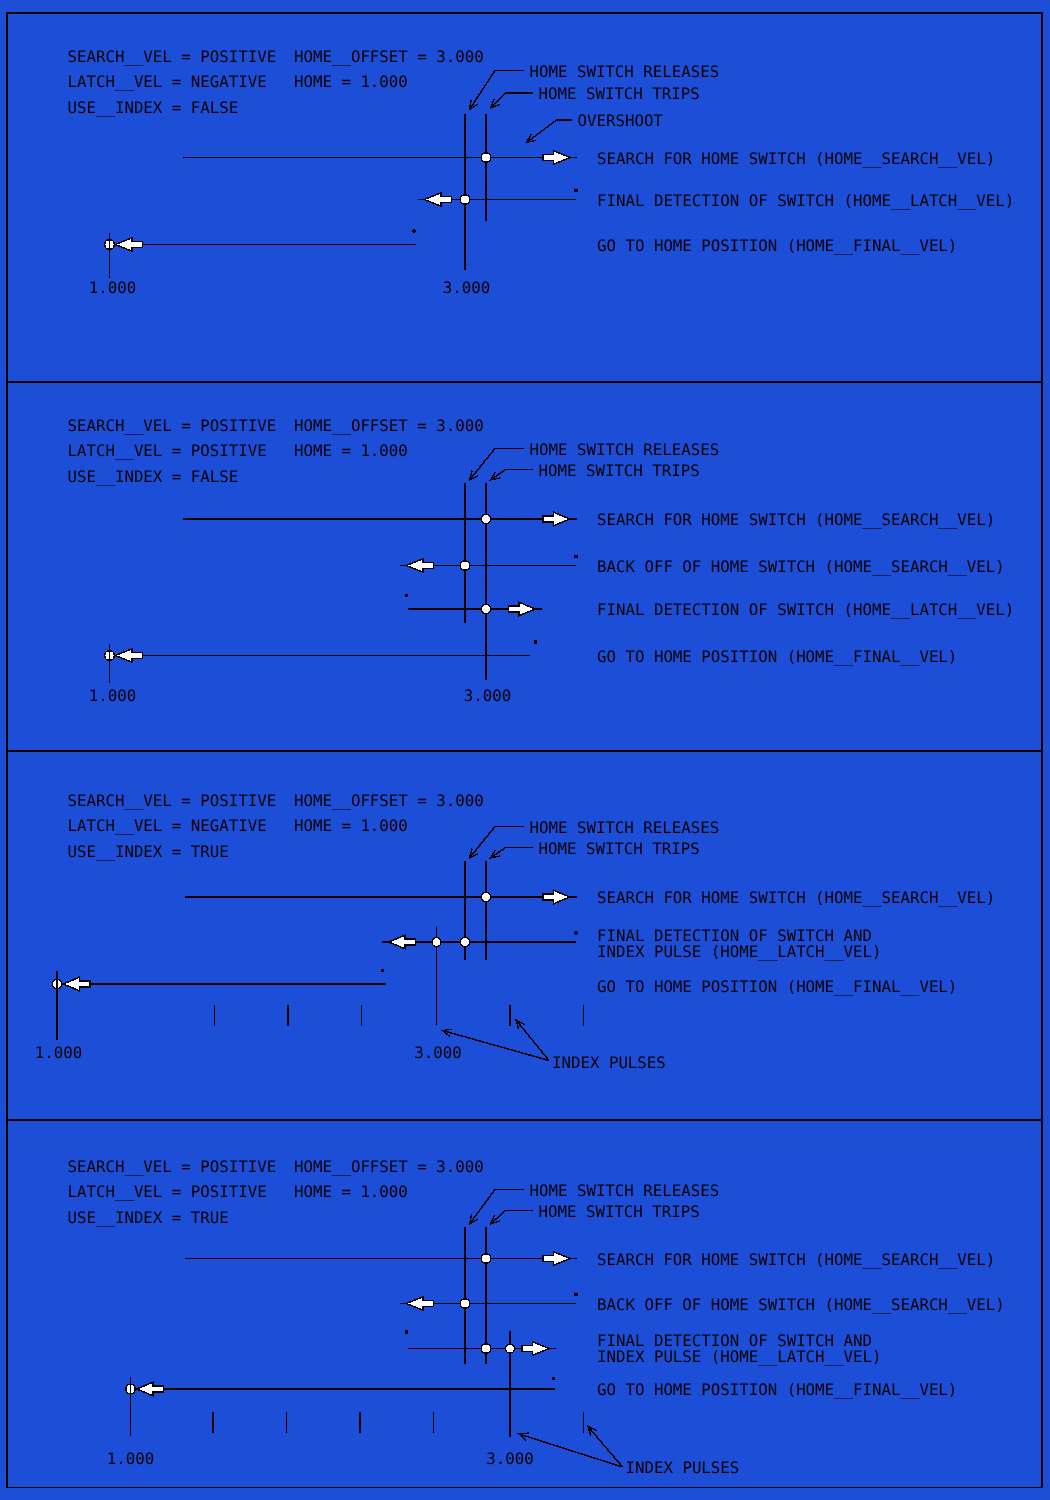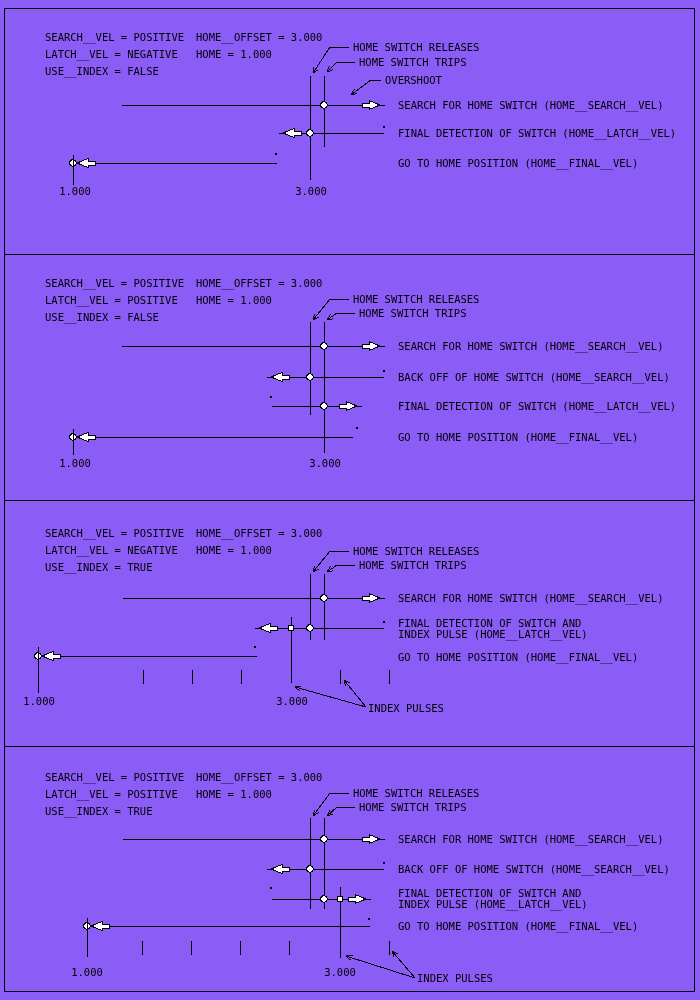--- a/index.html
+++ b/index.html
@@ -1,16 +1,16 @@
 <!DOCTYPE html>
 <html><head>
 <meta charset="utf-8">
 <style>
   html,body{margin:0;padding:0;background:#fff;}
-  .stage{position:relative;width:700px;height:1000px;background:#8b5cf6;overflow:hidden;}
+  .stage{position:relative;width:700px;height:1000px;background:#1d4ed8;overflow:hidden;}
   svg{position:absolute;left:0;top:0;}
   svg line, svg path.lead, svg polyline{stroke:#000;stroke-width:1;fill:none;}
   svg .node{fill:#fff;stroke:#000;stroke-width:1;}
   svg .dot{fill:#000;stroke:none;}
   svg text{font-family:"DejaVu Sans Mono","Liberation Mono",monospace;font-size:10.5px;fill:#000;letter-spacing:0px;white-space:pre;}
   svg text.num{text-anchor:middle;}
   svg .frame{fill:none;stroke:#000;stroke-width:1;}
 </style>
 </head>
 <body>

